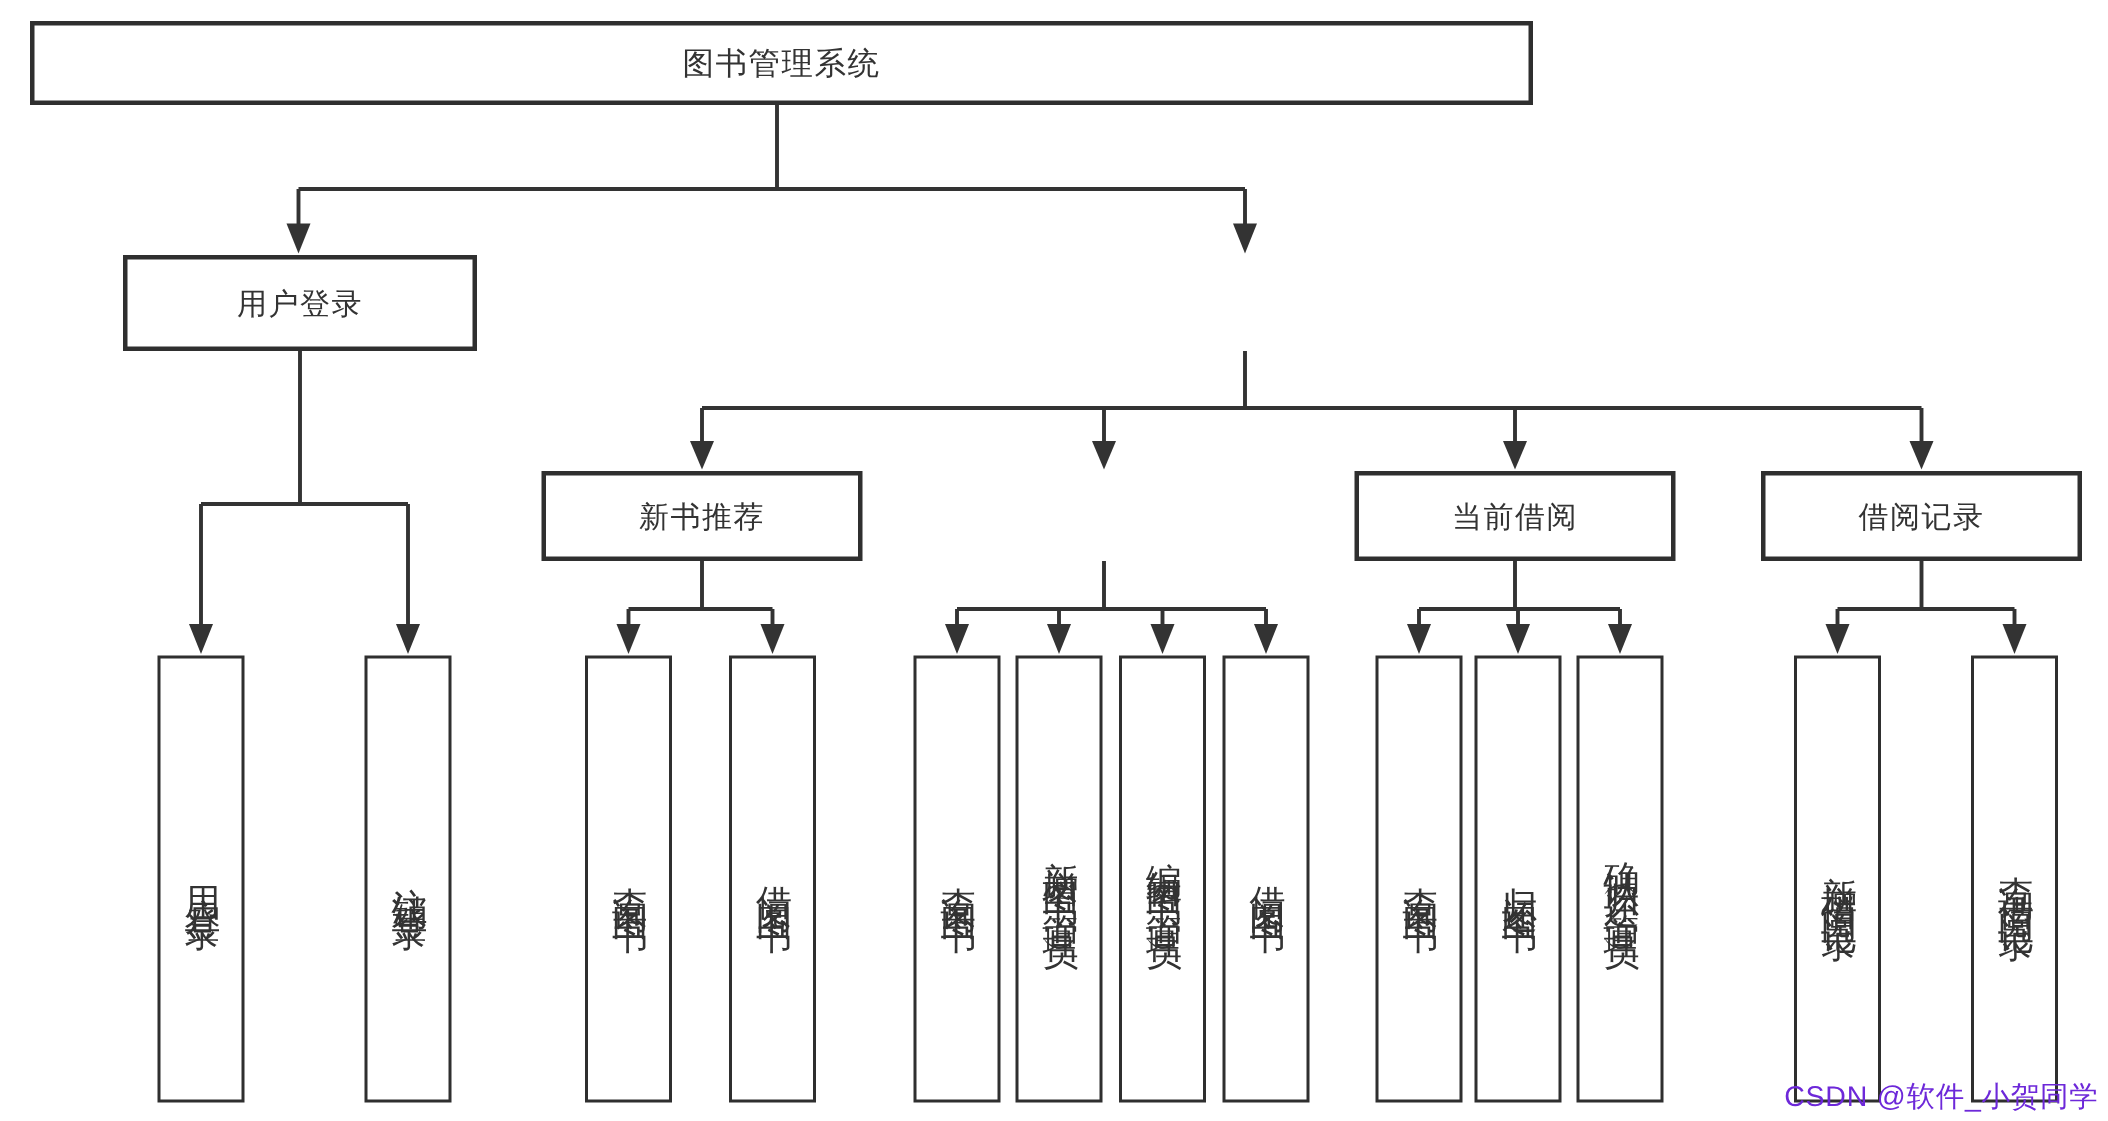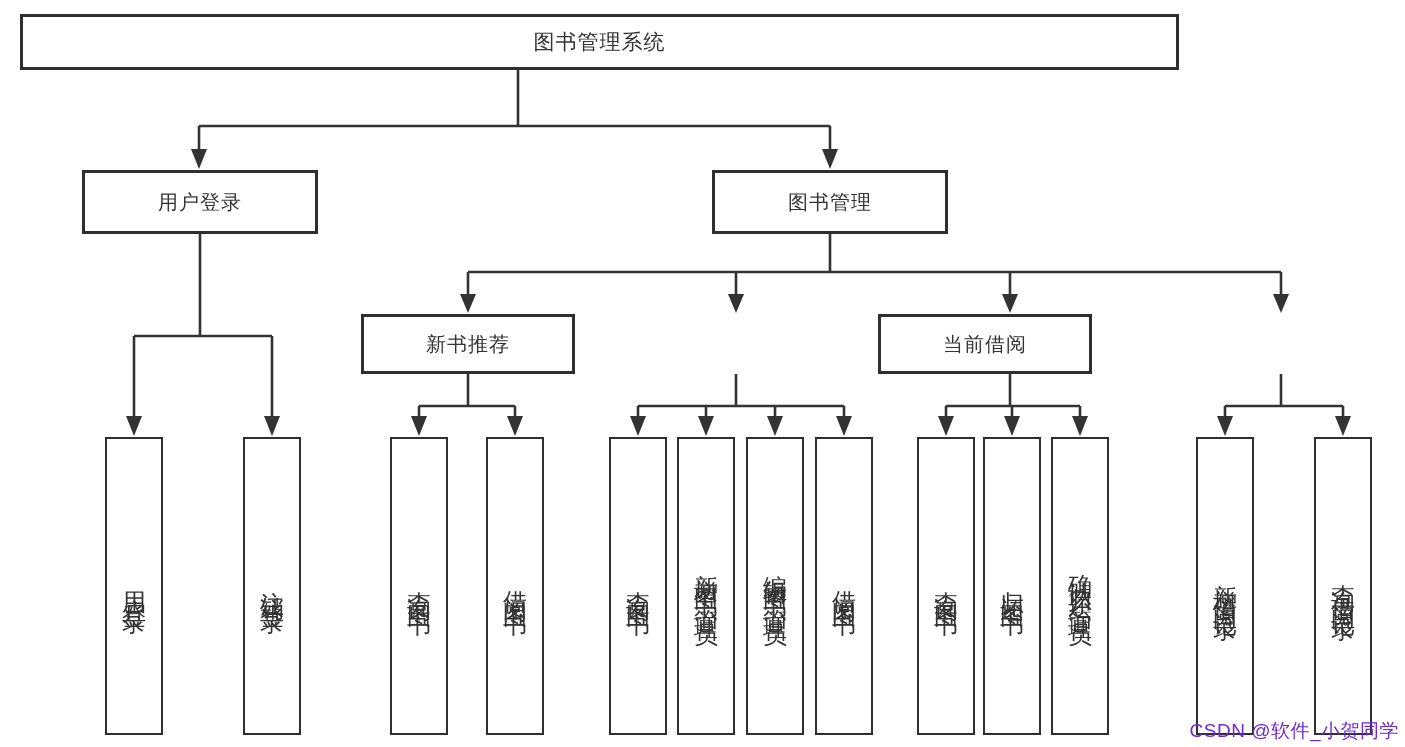--- a/index.html
+++ b/index.html
@@ -14,32 +14,32 @@
   svg.connectors polygon { fill: #333333; stroke: none; }
 
   .node {
     position: absolute; box-sizing: border-box;
     background: #ffffff; border: 3px solid #2f2f2f;
     display: flex; align-items: center; justify-content: center;
     z-index: 2;
   }
   .node .lbl { white-space: nowrap; }
 
-  .root-node  { left: 20px;  top: 14px;  width: 1159px; height: 56px; }
+  .root-node  { left: 20px;  top: 14px;  width: 1002px; height: 56px; }
   .root-node .lbl { font-size: 21px; letter-spacing: 1px; }
 
   .l2-node { top: 170px; width: 236px; height: 64px; }
   .l2a { left: 82px; }
   .l2b { left: 712px; }
   .l2-node .lbl, .l3-node .lbl { font-size: 20px; letter-spacing: 1px; }
 
   .l3-node { top: 314px; width: 214px; height: 60px; }
   .l3a { left: 361px; }
   .l3b { left: 629px; }
-  .l3c { left: 878px; }
+  .l3c { left: 903px; }
   .l3d { left: 1174px; }
 
   .leaf { top: 437px; width: 58px; height: 298px; border-width: 2.6px; }
   .leaf .lbl {
     writing-mode: vertical-rl; text-orientation: mixed;
     font-size: 24px; letter-spacing: 7px; line-height: 1;
   }
   .lf-ul1 { left: 105px; }  .lf-ul2 { left: 243px; }
   .lf-nb1 { left: 390px; }  .lf-nb2 { left: 486px; }
   .lf-bb1 { left: 609px; }  .lf-bb2 { left: 677px; }
@@ -116,29 +116,29 @@
       <polygon points="1335,416 1351,416 1343,436"></polygon>
   </svg>
 
   <div class="node root-node">
     <span class="lbl">图书管理系统</span>
   </div>
 
   <div class="node l2-node l2a">
     <span class="lbl">用户登录</span>
   </div>
-  <div class="node l2-node l2b">
-    <span class="lbl">图书管理</span>
-  </div>
 
   <div class="node l3-node l3a">
     <span class="lbl">新书推荐</span>
   </div>
   <div class="node l3-node l3c">
     <span class="lbl">当前借阅</span>
+  </div>
+  <div class="node l3-node l3d">
+    <span class="lbl">借阅记录</span>
   </div>
 
   <div class="node leaf lf-ul1">
     <span class="lbl">用户登录</span>
   </div>
   <div class="node leaf lf-ul2">
     <span class="lbl">注销登录</span>
   </div>
 
   <div class="node leaf lf-nb1">

